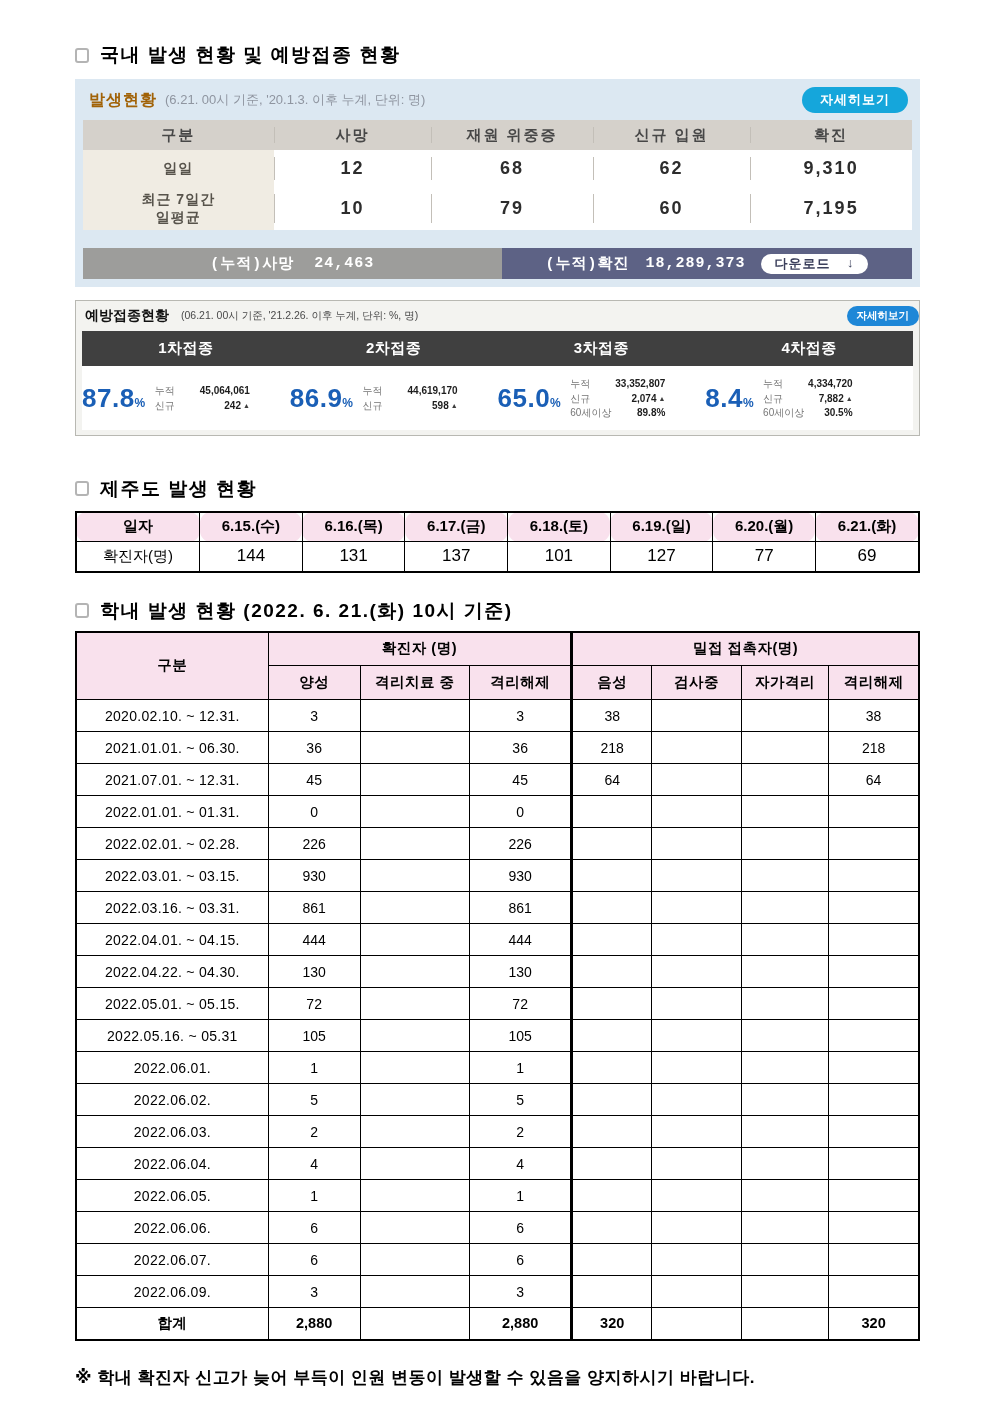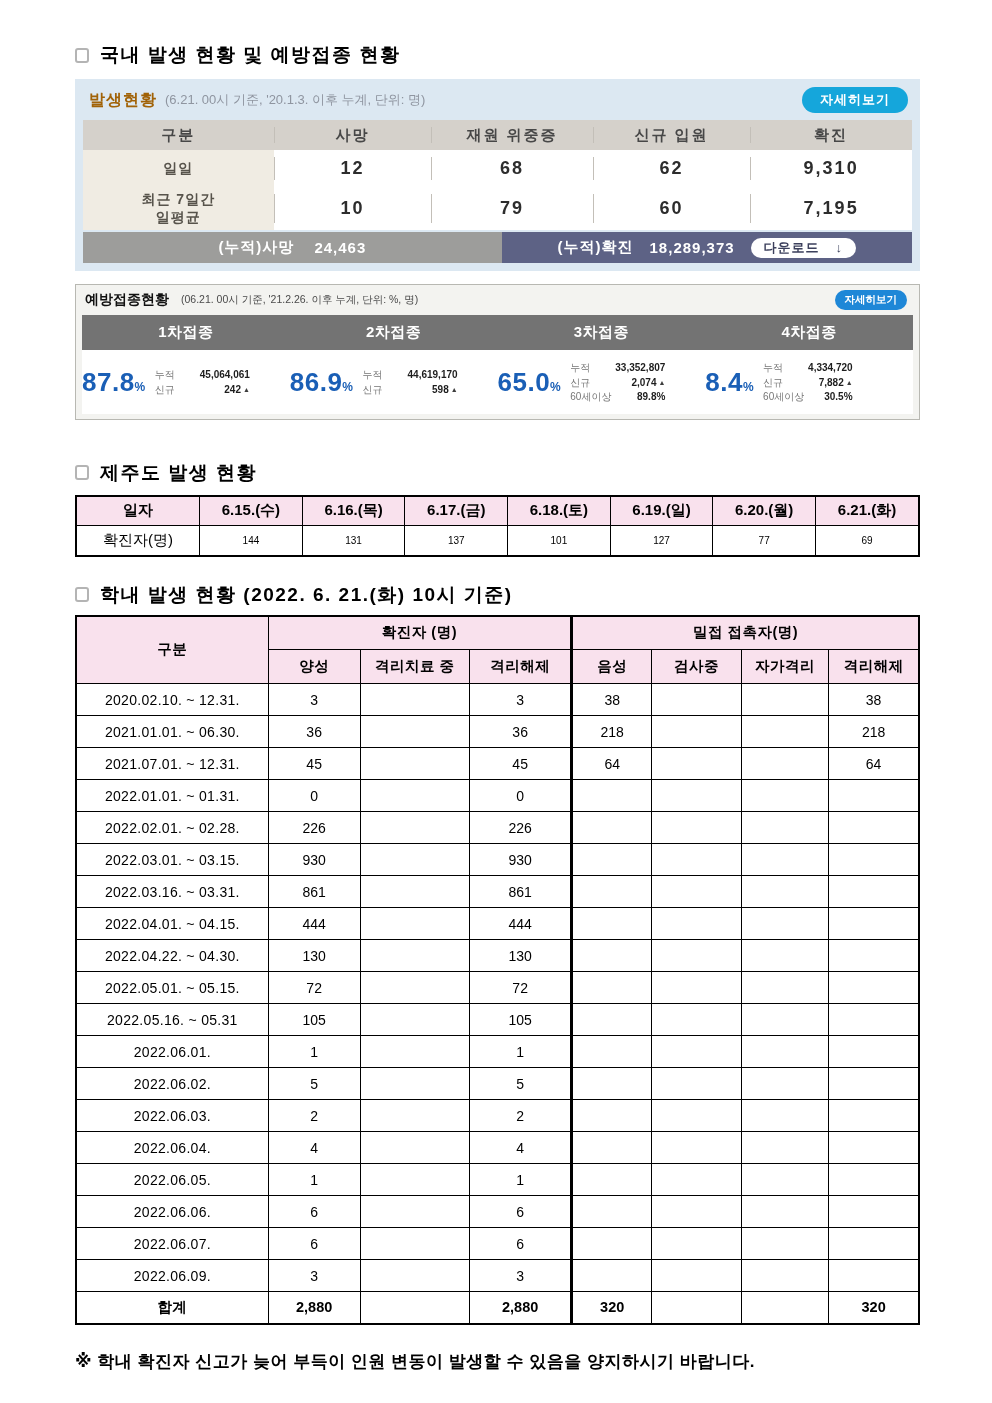--- a/index.html
+++ b/index.html
@@ -22,55 +22,55 @@
   .pill-btn { margin-left:auto; background:#15a6db; color:#fff; font-size:13px; font-weight:bold;
     border:none; border-radius:15px; padding:4px 18px; letter-spacing:1px; cursor:pointer;
     font-family:inherit; }
   .grid-a { display:grid; grid-template-columns:23% 19% 19.5% 19% 19.5%; grid-template-rows:30px 37px 43px; }
   .grid-a > div { display:flex; align-items:center; justify-content:center; position:relative; }
   .ga-h { background:#d5d1cb; color:#474747; font-weight:bold; font-size:15px; letter-spacing:2px; }
   .ga-l { background:#f0ece3; color:#57534b; font-weight:bold; font-size:14px; letter-spacing:1px;
     white-space:pre-line; text-align:center; line-height:1.25; }
   .ga-c { background:#fff; color:#2d2d2d; font-size:18px; font-weight:bold; letter-spacing:2px; }
   .sep::before { content:""; position:absolute; left:0; top:7px; bottom:7px; width:1px; background:#c3bfb8; }
-  .cum-bar { display:flex; height:31px; margin-top:2px; color:#fff; font-weight:bold; }
+  .cum-bar { display:flex; height:31px; margin-top:18px; color:#fff; font-weight:bold;font-family:Liberation Mono, monospace; }
   .cum-left { width:50.5%; background:#9d9d9b; display:flex; align-items:center; justify-content:center; gap:20px;
     font-size:15px; letter-spacing:1px; }
   .cum-right { flex:1; background:#5d6285; display:flex; align-items:center; justify-content:center; gap:16px;
     font-size:15px; letter-spacing:1px; }
   .dl-btn { background:#fff; color:#3c405c; border:none; border-radius:14px; font-size:13px; font-weight:bold;
     padding:1px 13px; display:flex; align-items:center; gap:16px; cursor:pointer; font-family:inherit; letter-spacing:1px;}
   .dl-ic { font-size:13px; line-height:1; }
 
   
   .block-b { margin-top:13px; background:#f3f3f0; border:1px solid #b8b8b2; padding-bottom:5px; }
-  .bb-head { display:flex; align-items:center; padding:5px 12px 5px 9px; }
+  .bb-head { display:flex; align-items:center; padding:5px 0 5px 9px; }
   .bb-title { font-size:14px; font-weight:bold; color:#111; }
   .bb-sub { font-size:10.5px; color:#4a4a4a; margin-left:12px; }
   .pill-btn-sm { margin-left:auto; background:#1e87d7; color:#fff; font-size:10.5px; font-weight:bold;
     border:none; border-radius:11px; padding:3px 10px; cursor:pointer; font-family:inherit; }
-  .dose-bar { display:grid; grid-template-columns:repeat(4,1fr); background:#737373; height:35px; margin:0 6px; }
+  .dose-bar { display:grid; grid-template-columns:repeat(4,1fr); background:#404040; height:35px; margin:0 6px; }
   .dose-h { color:#fff; font-weight:bold; font-size:15px; display:flex; align-items:center; justify-content:center; letter-spacing:0.5px;}
   .dose-vals { display:grid; grid-template-columns:repeat(4,1fr); background:#fff; margin:0 6px; padding:11px 0 9px; }
   .dose-cell { display:flex; align-items:center; gap:9px; }
   .pct { color:#1a5fb6; font-size:26px; font-weight:bold; letter-spacing:0.5px; white-space:nowrap; }
   .pct .pctsign { font-size:12px; font-weight:bold; }
   .stats { font-size:10px; }
   .stat-row { display:flex; justify-content:space-between; gap:8px; line-height:1.45; }
   .stat-k { color:#767676; min-width:37px; }
   .stat-v { color:#1d1d1d; font-weight:bold; text-align:right; white-space:nowrap; }
   .tri { font-size:7px; color:#3d3d3d; vertical-align:1px; }
 
   
   .h-jeju { margin-top:40px; }
   table { border-collapse:collapse; width:100%; }
   .tbl-jeju { margin-top:9px; border:2px solid #000; }
   .tbl-jeju th, .tbl-jeju td { border:1.5px solid #000; text-align:center; }
-  .tbl-jeju th { background:#f9e1ed; font-size:15px; font-weight:bold; height:30px; }
-  .tbl-jeju td { background:#fff; font-size:10px; height:30px; font-weight:normal; }
+  .tbl-jeju th { background:#f9e1ed; font-size:15px; font-weight:bold; height:30px;border-radius:11px; }
+  .tbl-jeju td { background:#fff; font-size:17px; height:30px; font-weight:normal; }
   .tbl-jeju td.jlab { font-size:15px; }
 
   
   .h-school { margin-top:25px; }
   .tbl-school { margin-top:7px; border:2px solid #000; }
   .tbl-school th, .tbl-school td { border:1.5px solid #000; text-align:center; }
   .tbl-school th { background:#f9e1ed; font-size:14.5px; font-weight:bold; height:34px; letter-spacing:0.5px; }
   .tbl-school td { background:#fff; font-size:14px; height:32px; }
   .tbl-school td.slab { letter-spacing:0.3px; }
   .tbl-school .thick { border-left:3px solid #000; }

